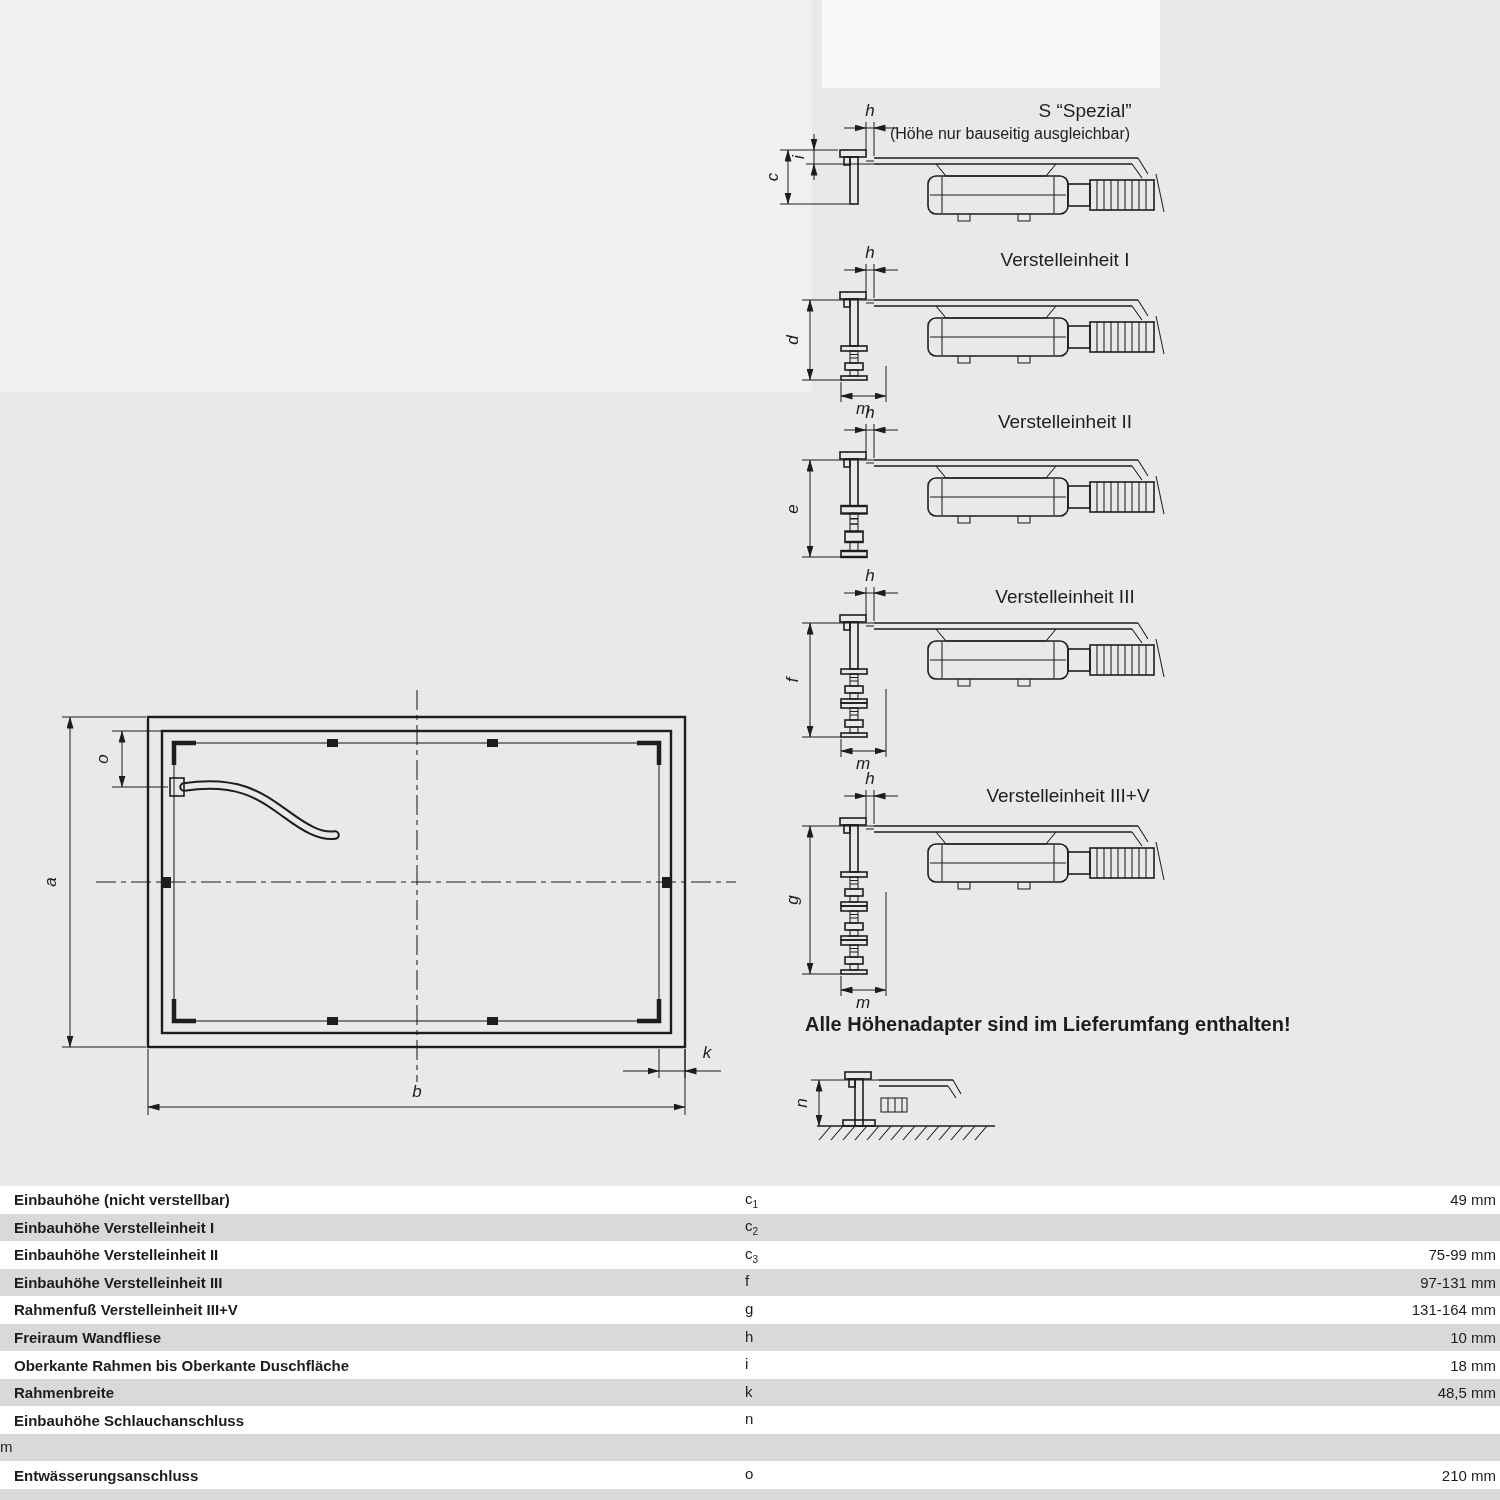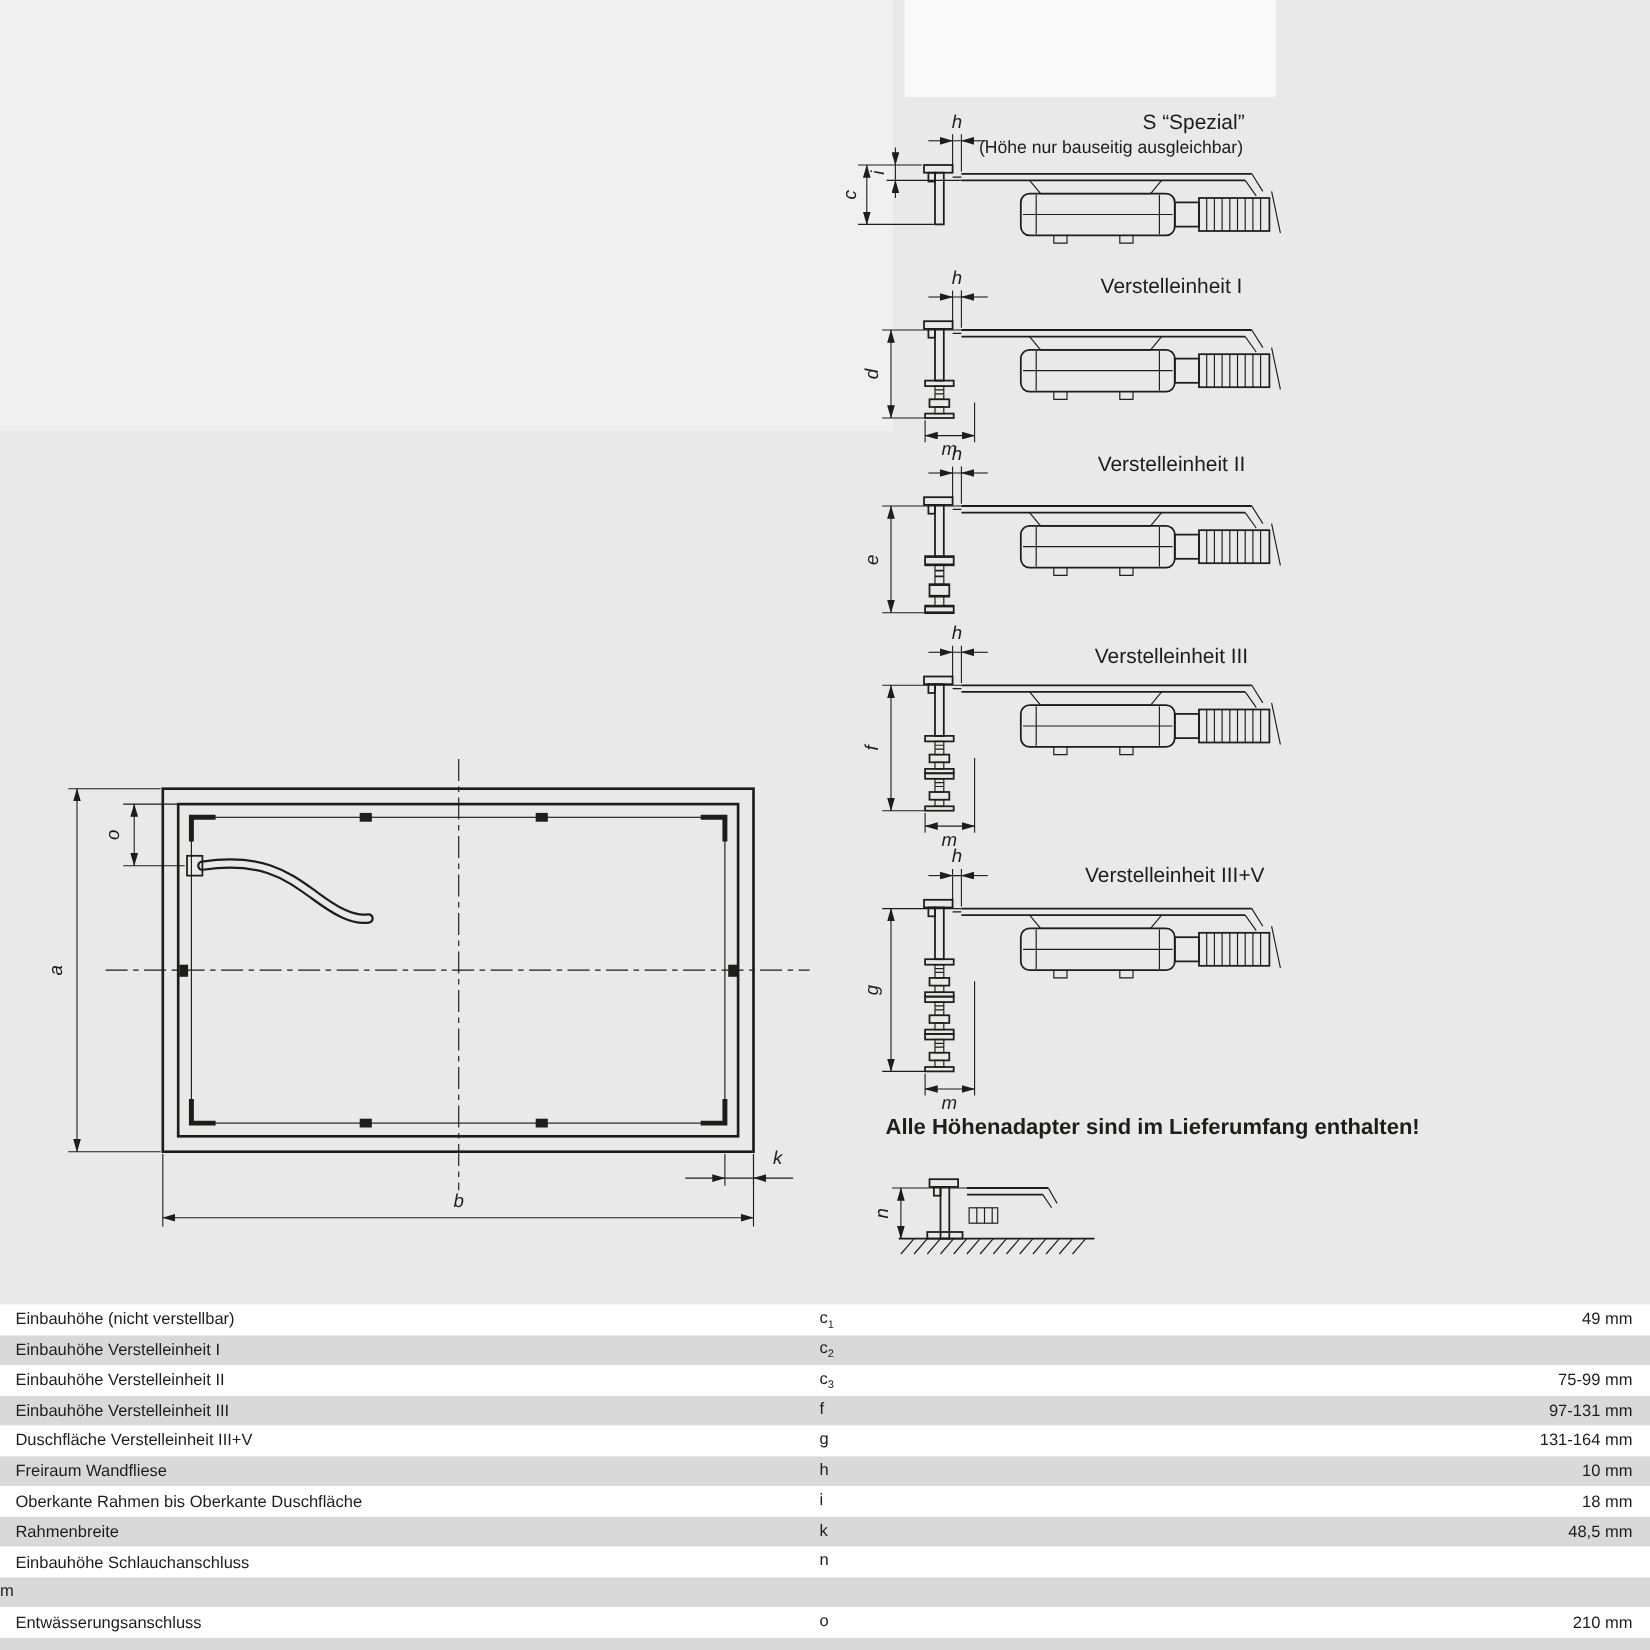--- a/index.html
+++ b/index.html
@@ -27,24 +27,24 @@
   svg text { fill:#1d1d1b; stroke:none; }
   .t-title { font-size:19px; }
   .t-sub   { font-size:16px; }
   .t-dim   { font-size:17px; font-style:italic; }
   .t-note  { font-size:20px; font-weight:bold; }
 
   
   .spec-table { position:absolute; left:0; top:1186px; right:0; bottom:0; display:flex; flex-direction:column; }
   .row { flex:1; display:flex; align-items:center; font-size:15px; color:#1d1d1b; background:#ffffff; }
   .row:nth-child(even) { background:#d9d9d9; }
-  .c-label { width:745px; padding-left:14px; }
+  .c-label { width:745px; padding-left:14px;font-weight:bold; }
   .c-sym { width:120px; }
   .c-sym sub { font-size:10px; }
-  .c-val { flex:1; text-align:right; padding-right:16px; }
+  .c-val { flex:1; text-align:right; padding-right:4px; }
   .bottom-strip { height:11px; background:#d9d9d9; }
 </style>
 </head>
 <body>
 
 <div class="canvas">
 
   <div class="draw-area">
     <div class="patch-tl"></div>
     <div class="patch-tm"></div>
@@ -223,21 +223,21 @@
       <span class="c-label">Einbauhöhe Verstelleinheit II</span>
       <span class="c-sym"><span>c</span><sub>3</sub></span>
       <span class="c-val">75-99 mm</span>
     </div>
     <div class="row">
       <span class="c-label">Einbauhöhe Verstelleinheit III</span>
       <span class="c-sym"><span>f</span><sub></sub></span>
       <span class="c-val">97-131 mm</span>
     </div>
     <div class="row">
-      <span class="c-label">Duschfläche Verstelleinheit III+V</span>
+      <span class="c-label">Rahmenfuß Verstelleinheit III+V</span>
       <span class="c-sym"><span>g</span><sub></sub></span>
       <span class="c-val">131-164 mm</span>
     </div>
     <div class="row">
       <span class="c-label">Freiraum Wandfliese</span>
       <span class="c-sym"><span>h</span><sub></sub></span>
       <span class="c-val">10 mm</span>
     </div>
     <div class="row">
       <span class="c-label">Oberkante Rahmen bis Oberkante Duschfläche</span>

